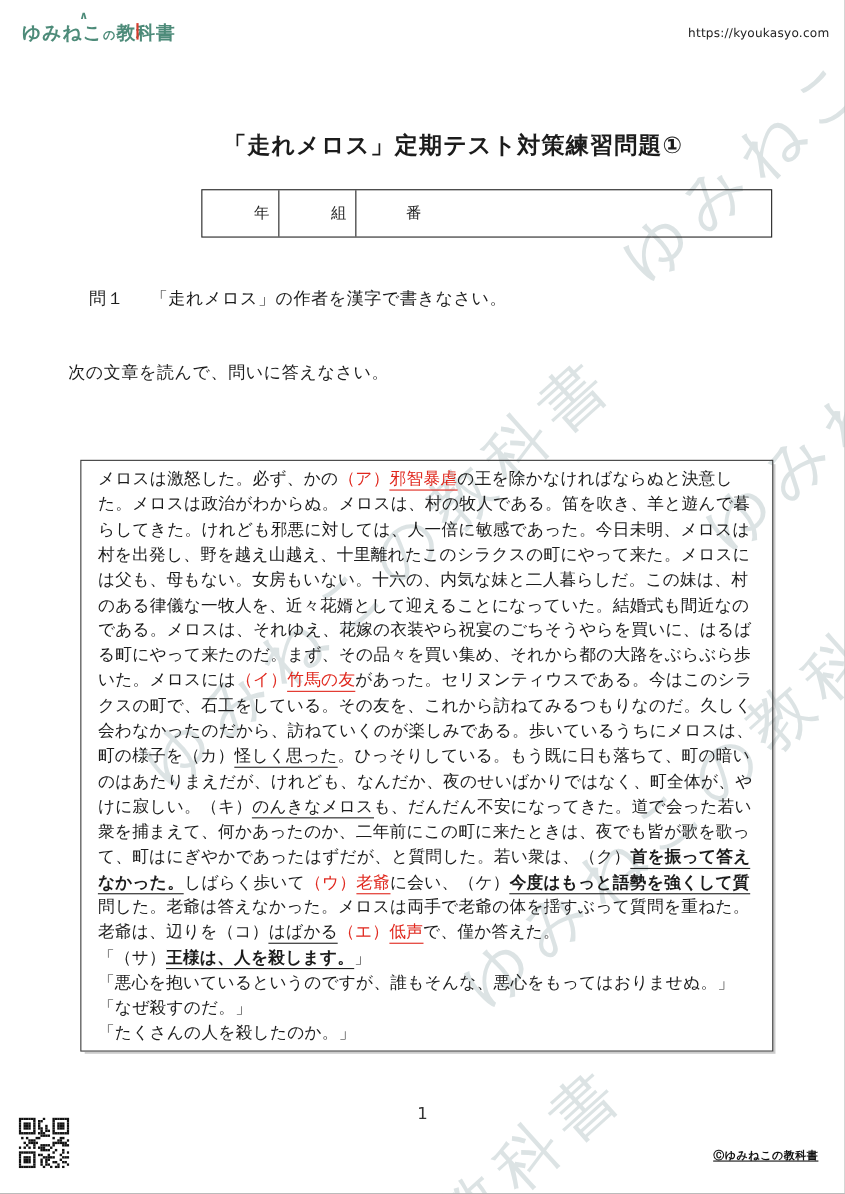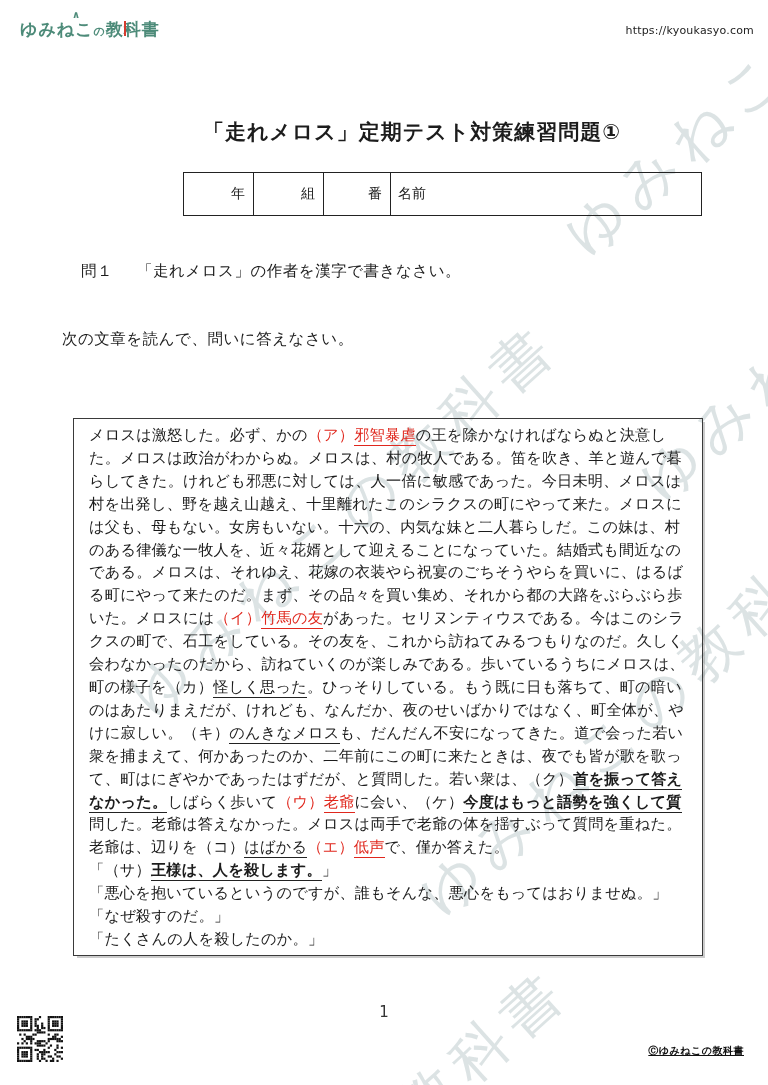--- a/index.html
+++ b/index.html
@@ -152,21 +152,20 @@
       <span class="red-stroke"></span>
     </div>
     <div class="site-url">https://kyoukasyo.com</div>
 
     <div class="page-title">「走れメロス」定期テスト対策練習問題①</div>
 
     <div class="name-table">
       <div class="cell c-year">年</div>
       <div class="cell c-class">組</div>
       <div class="cell c-num">番</div>
-      <div class="cell c-name">名前</div>
     </div>
 
     <div class="q1">
       <span class="q-label">問１</span><span id="q1-text"><span class="seg-n">「走れメロス」の作者を</span><span class="seg-b">漢字で書</span><span class="seg-n">きなさい。</span></span>
     </div>
 
     <div class="instruction">次の文章を読んで、問いに答えなさい。</div>
 
     <div class="passage-box" id="passage">
         <div class="pline"><span class="seg-n">メロスは激怒した。必ず、かの</span><span class="seg-r">（ア）</span><span class="seg-ru">邪智暴虐</span><span class="seg-n">の王を除かなければならぬと決意し</span></div>

